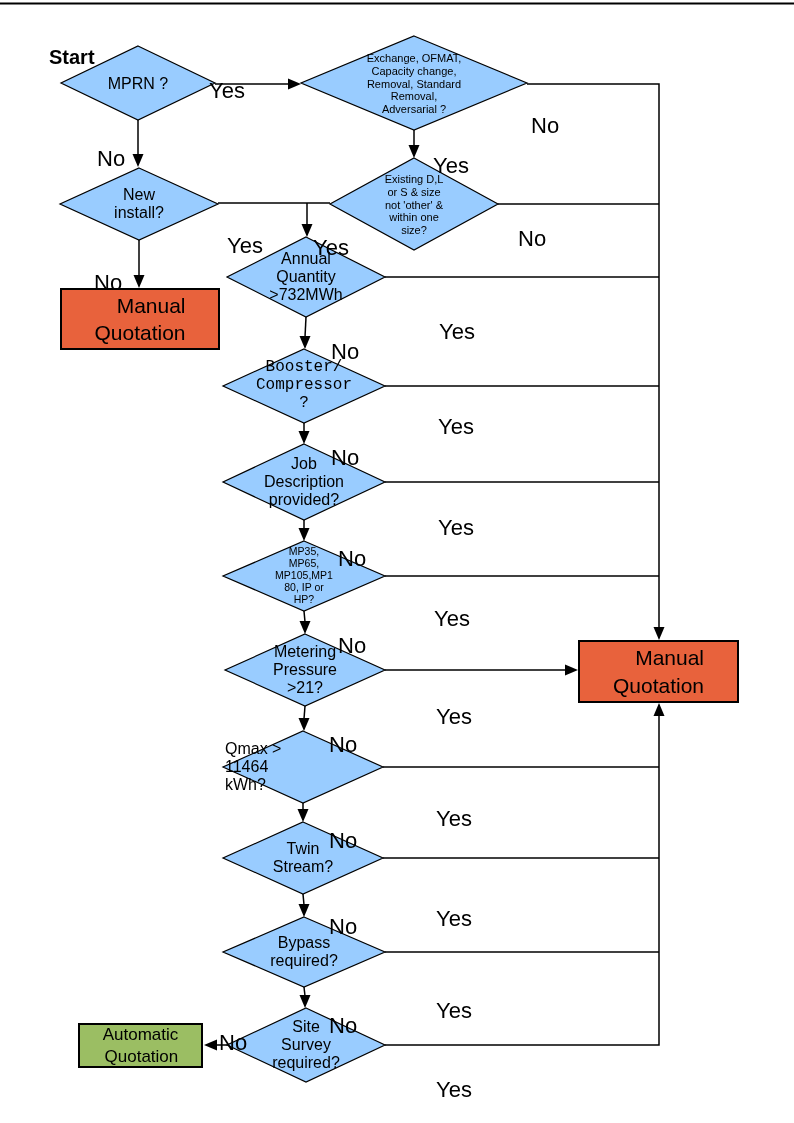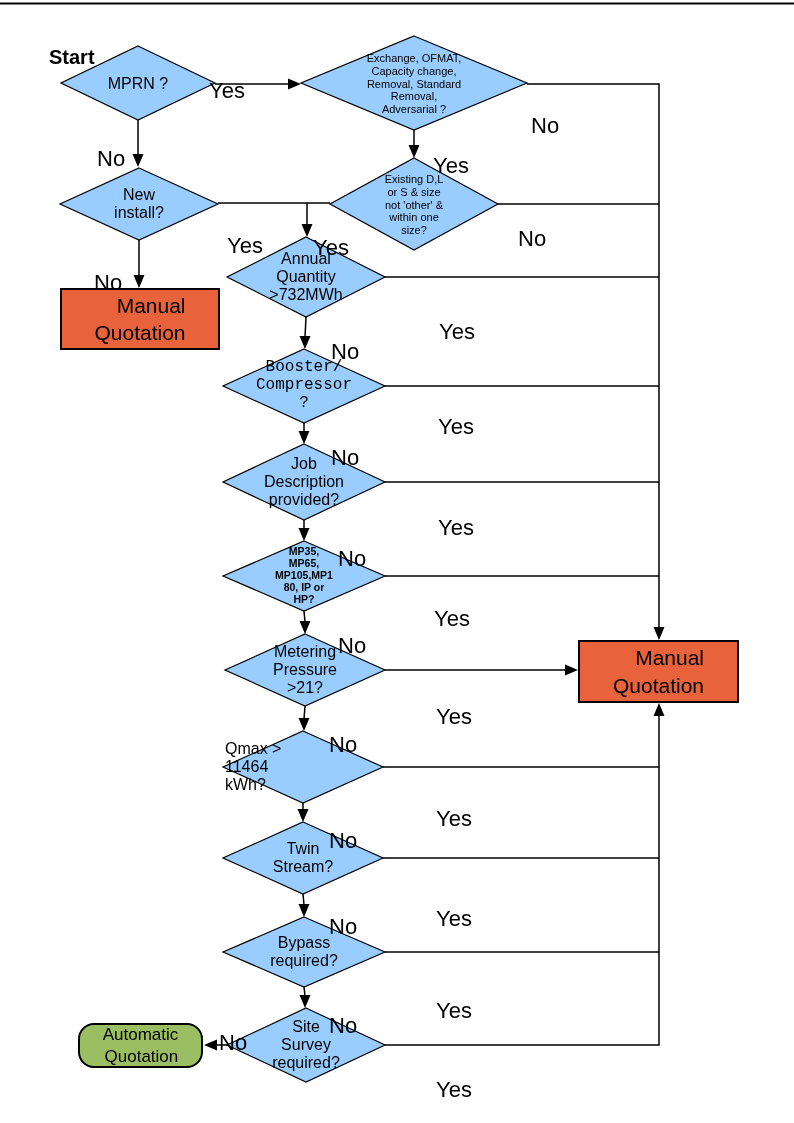--- a/index.html
+++ b/index.html
@@ -113,21 +113,21 @@
 size?</div>
   <div class="dlabel" style="left:306px; top:277px;">Annual
 Quantity
 &gt;732MWh</div>
   <div class="dlabel" style="left:304px; top:386px;font-family:Liberation Mono, monospace;">Booster/
 Compressor
 ?</div>
   <div class="dlabel" style="left:304px; top:482px;">Job
 Description
 provided?</div>
-  <div class="dlabel tiny" style="left:304px; top:576px;font-weight:bold;">MP35,
+  <div class="dlabel tiny" style="left:304px; top:576px;">MP35,
 MP65,
 MP105,MP1
 80, IP or
 HP?</div>
   <div class="dlabel" style="left:305px; top:670px;">Metering
 Pressure
 &gt;21?</div>
   <div class="dlabel leftal" style="left:225px; top:767px;">Qmax &gt;
 11464
 kWh?</div>
@@ -136,21 +136,21 @@
   <div class="dlabel" style="left:304px; top:952px;">Bypass
 required?</div>
   <div class="dlabel" style="left:306px; top:1045px;">Site
 Survey
 required?</div>
 
   <div class="outcome manual" style="left:60px; top:288px; width:160px; height:62px;">Manual
 Quotation</div>
   <div class="outcome manual" style="left:578px; top:640px; width:161px; height:63px;">Manual
 Quotation</div>
-  <div class="outcome auto" style="left:78px; top:1023px; width:125px; height:45px;border-radius:16px;">Automatic
+  <div class="outcome auto" style="left:78px; top:1023px; width:125px; height:45px;">Automatic
 Quotation</div>
 
   <div class="elabel" style="left:209px; top:56px;">Yes</div>
   <div class="elabel" style="left:97px;  top:124px;">No</div>
   <div class="elabel" style="left:531px; top:91px;">No</div>
   <div class="elabel" style="left:433px; top:131px;">Yes</div>
   <div class="elabel" style="left:227px; top:211px;">Yes</div>
   <div class="elabel" style="left:313px; top:213px;">Yes</div>
   <div class="elabel" style="left:518px; top:204px;">No</div>
   <div class="elabel" style="left:94px;  top:248px;">No</div>

